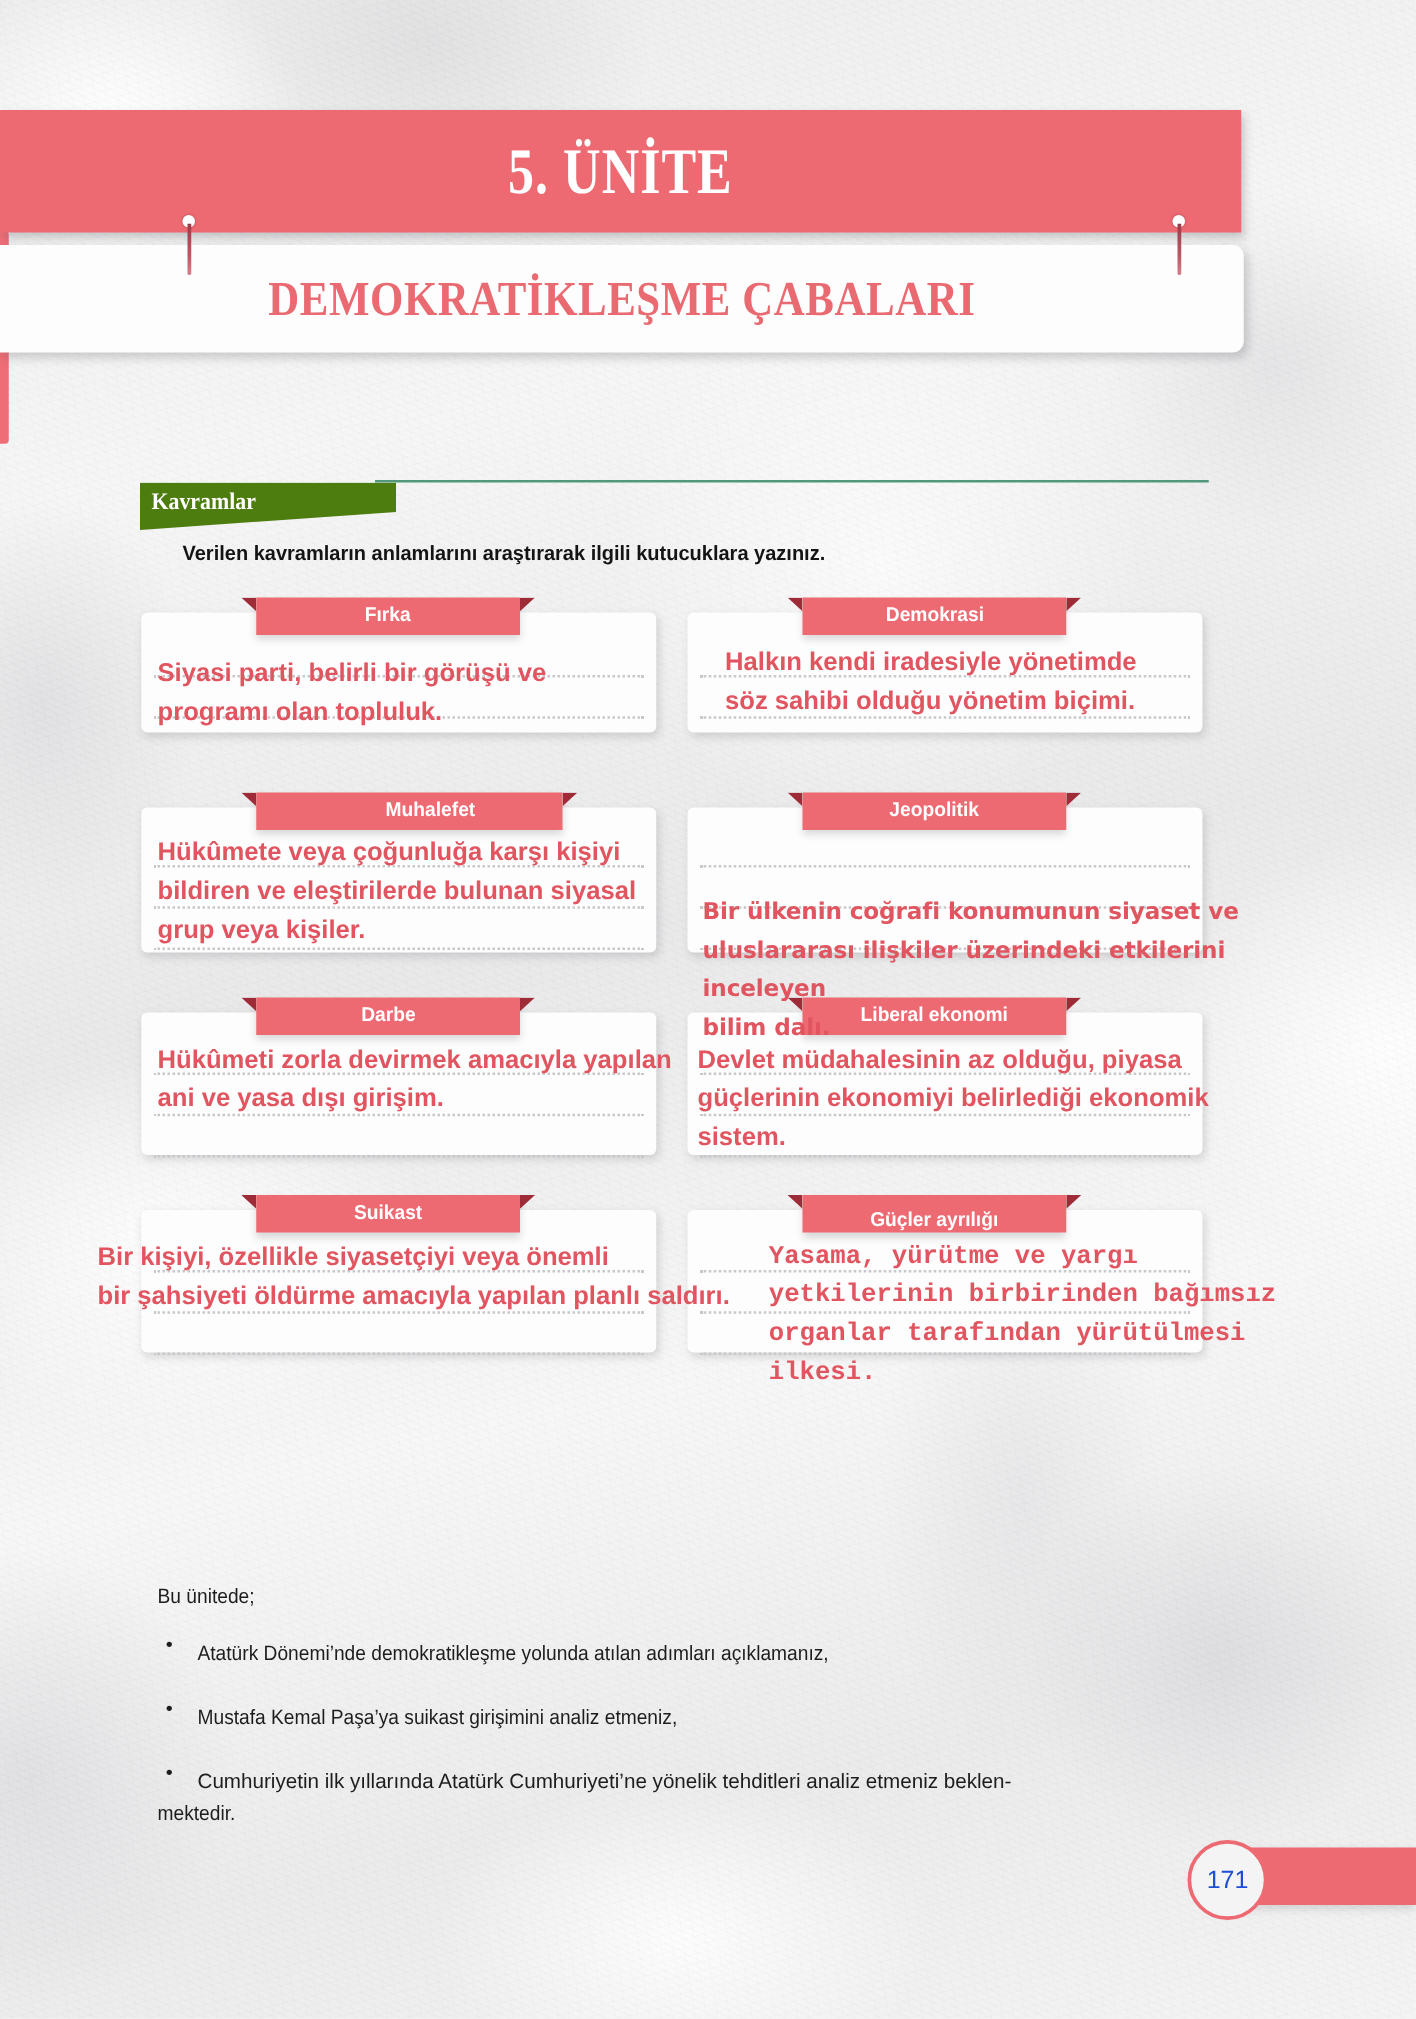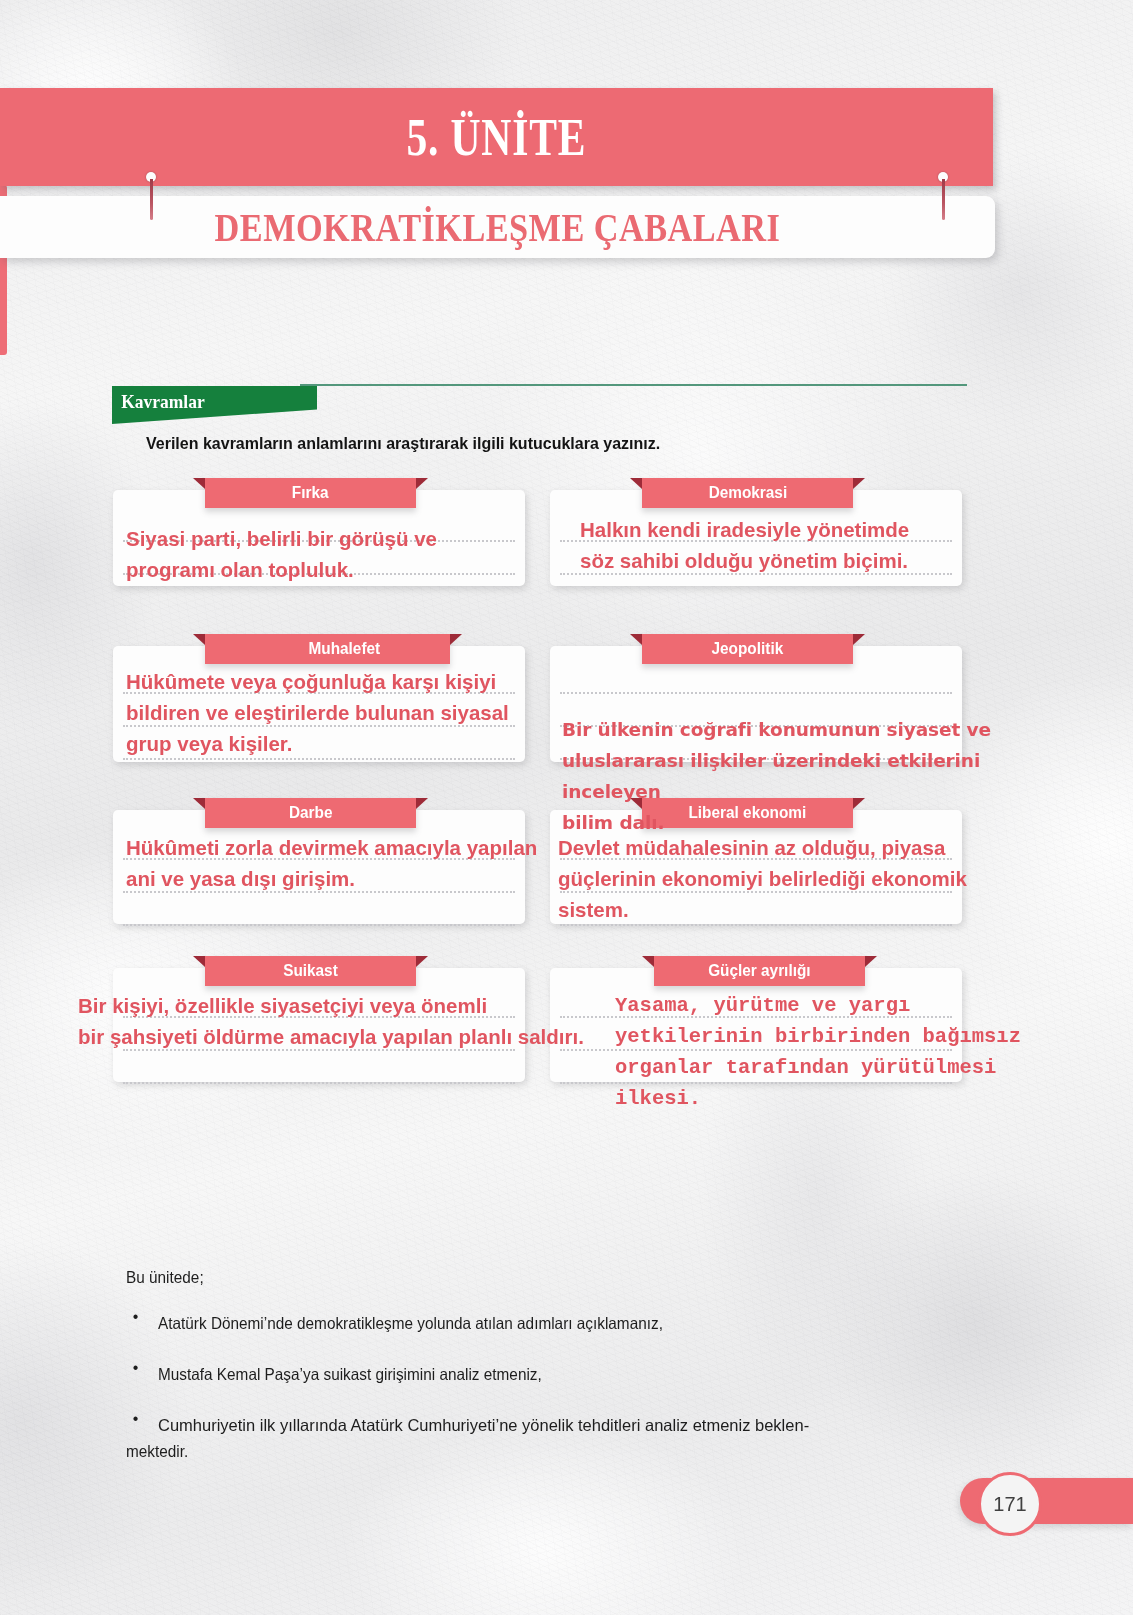--- a/index.html
+++ b/index.html
@@ -39,21 +39,21 @@
     background:#ed6a73;
     box-shadow:3px 4px 7px rgba(90,90,95,.30);
     display:flex;align-items:center;justify-content:center;
   }
   #unit-banner .t{
     font-family:"Liberation Serif", serif;
     font-weight:700;color:#ffffff;font-size:52px;letter-spacing:1px;
     transform:scaleX(.80);transform-origin:center;white-space:nowrap;
   }
   #title-card{
-    position:absolute;left:0;top:196px;width:995px;height:62px;
+    position:absolute;left:0;top:196px;width:995px;height:86px;
     background:#fdfdfd;border-radius:0 9px 9px 0;
     box-shadow:3px 4px 8px rgba(90,90,95,.26);
     display:flex;align-items:center;justify-content:center;
   }
   #title-card .t{
     font-family:"Liberation Serif", serif;
     font-weight:700;color:#ea6a72;font-size:39px;letter-spacing:.5px;
     transform:scaleX(.88);transform-origin:center;white-space:nowrap;
   }
   .pin{position:absolute;width:12px;height:48px;z-index:6;}
@@ -74,21 +74,21 @@
     background:#ee6d76;border-radius:0 3px 3px 0;
   }
 
   
   #kavramlar-rule{
     position:absolute;left:300px;top:384px;width:667px;height:2px;
     background:#53977c;
   }
   #kavramlar-tab{
     position:absolute;left:112px;top:386px;width:205px;height:38px;
-    background:#15803d;
+    background:#4d7c0f;
     clip-path:polygon(0 0,100% 0,100% 62%,0 100%);
     display:flex;align-items:flex-start;
   }
   #kavramlar-tab .t{
     font-family:"Liberation Serif", serif;font-weight:700;
     color:#ffffff;font-size:19px;padding:5px 0 0 10px;
     transform:scaleX(.92);transform-origin:left center;white-space:nowrap;
   }
   #kavramlar-instruction{
     position:absolute;left:146px;top:434px;
@@ -146,24 +146,24 @@
     transform:scaleX(.93);transform-origin:left center;
   }
 
   
   #footer-bar{
     position:absolute;left:960px;top:1478px;width:173px;height:46px;
     background:#ee6a72;border-radius:23px 0 0 23px;
     box-shadow:-1px 3px 7px rgba(95,95,100,.22);
   }
   #page-number{
-    position:absolute;left:978px;top:1472px;width:58px;height:58px;border-radius:50%;
+    position:absolute;left:950px;top:1472px;width:58px;height:58px;border-radius:50%;
     background:#f4f4f4;border:3px solid #ee6a72;
     display:flex;align-items:center;justify-content:center;
-    font-size:20px;color:#404040;
+    font-size:20px;color:#1d4ed8;
   }
 </style>
 </head>
 <body>
 
 <div id="paper"></div>
 <div id="grain"></div>
 
 <div id="left-sliver"></div>
 
@@ -317,21 +317,21 @@
 
 <div class="card" style="left:550px;top:956px;width:412px;">
   <div class="box" style="height:114px;"></div>
   <div class="rules" style="top:60px;">
     <i></i>
       <div style="height:31px"></div>
       <i></i>
       <div style="height:31px"></div>
       <i></i>
   </div>
-  <div class="ribbon" style="left:104px;width:211px;">
+  <div class="ribbon" style="left:92px;width:211px;align-items:flex-end;">
     <div class="fold-l"></div>
     <div class="fold-r"></div>
     <div class="t">Güçler ayrılığı</div>
   </div>
   <div class="answer" style="left:65px;top:34px;width:420px;font-family:Liberation Mono, monospace;">Yasama, yürütme ve yargı
 yetkilerinin birbirinden bağımsız
 organlar tarafından yürütülmesi
 ilkesi.</div>
 </div>
 

